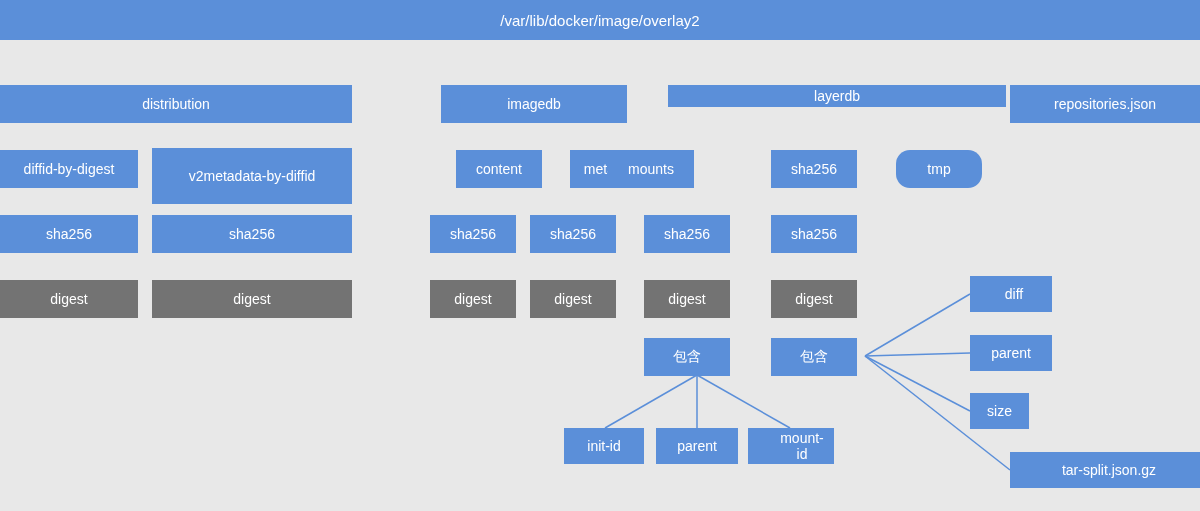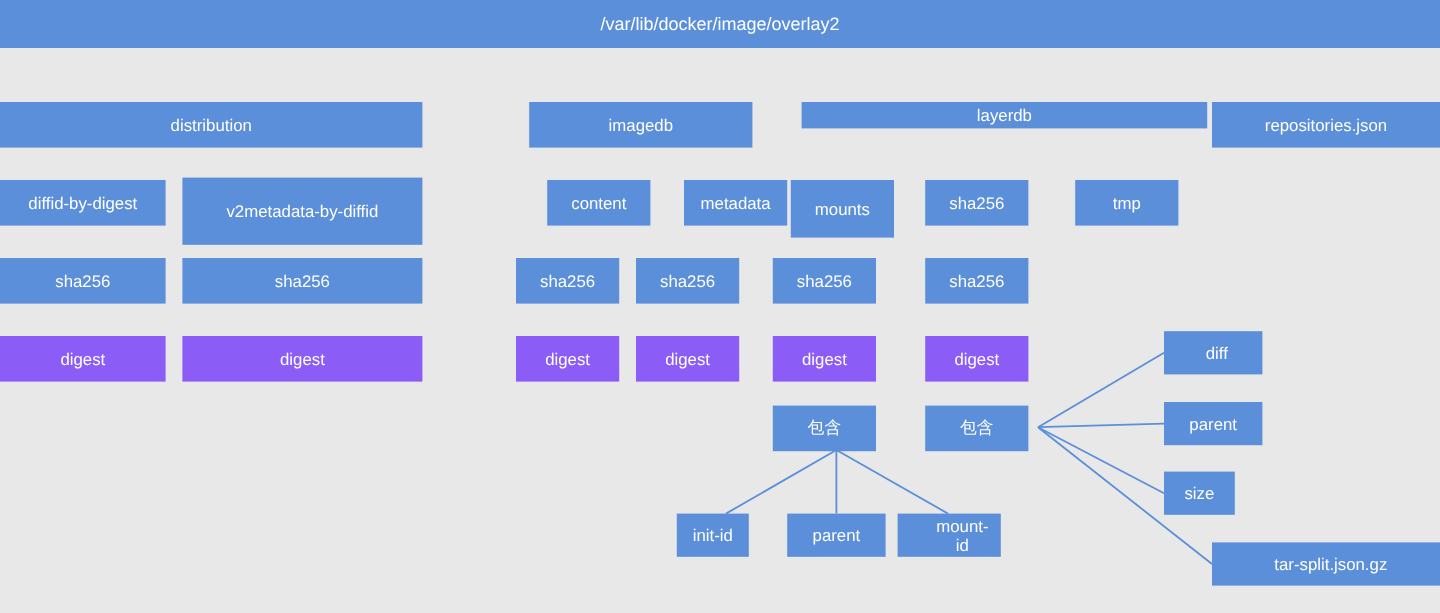--- a/index.html
+++ b/index.html
@@ -18,21 +18,21 @@
     justify-content: center;
     color: #fff;
     font-size: 14px;
     text-align: center;
     padding: 0 6px;
   }
   .blue {
     background: #5b8fd9;
   }
   .orange {
-    background: #8b5cf6;
+    background: #737373;
   }
   svg.connectors {
     position: absolute;
     top: 0;
     left: 0;
     width: 1200px;
     height: 511px;
     pointer-events: none;
   }
   svg.connectors line {
@@ -61,41 +61,41 @@
 <div class="node blue" style="left:430px; top:85px; width:186px; height:38px;margin-left:11px;">imagedb</div>
 <div class="node blue" style="left:668px; top:85px; width:338px; height:22px;">layerdb</div>
 <div class="node blue" style="left:1010px; top:85px; width:190px; height:38px;">repositories.json</div>
 
 <div class="node blue" style="left:0px; top:150px; width:138px; height:38px;">diffid-by-digest</div>
 <div class="node blue" style="left:152px; top:148px; width:200px; height:56px;">v2metadata-by-diffid</div>
 
 <div class="node blue" style="left:430px; top:150px; width:86px; height:38px;margin-left:26px;">content</div>
 <div class="node blue" style="left:530px; top:150px; width:86px; height:38px;margin-left:40px;">metadata</div>
 
-<div class="node blue" style="left:659px; top:150px; width:86px; height:48px;">mounts</div>
+<div class="node blue" style="left:608px; top:150px; width:86px; height:38px;">mounts</div>
 <div class="node blue" style="left:771px; top:150px; width:86px; height:38px;">sha256</div>
-<div class="node blue" style="left:896px; top:150px; width:86px; height:38px;">tmp</div>
+<div class="node blue" style="left:896px; top:150px; width:86px; height:38px;border-radius:14px;">tmp</div>
 
 <div class="node blue" style="left:0px; top:215px; width:138px; height:38px;">sha256</div>
 <div class="node blue" style="left:152px; top:215px; width:200px; height:38px;">sha256</div>
 <div class="node blue" style="left:430px; top:215px; width:86px; height:38px;">sha256</div>
 <div class="node blue" style="left:530px; top:215px; width:86px; height:38px;">sha256</div>
 <div class="node blue" style="left:644px; top:215px; width:86px; height:38px;">sha256</div>
 <div class="node blue" style="left:771px; top:215px; width:86px; height:38px;">sha256</div>
 
 <div class="node orange" style="left:0px; top:280px; width:138px; height:38px;">digest</div>
 <div class="node orange" style="left:152px; top:280px; width:200px; height:38px;">digest</div>
 <div class="node orange" style="left:430px; top:280px; width:86px; height:38px;">digest</div>
 <div class="node orange" style="left:530px; top:280px; width:86px; height:38px;">digest</div>
 <div class="node orange" style="left:644px; top:280px; width:86px; height:38px;">digest</div>
 <div class="node orange" style="left:771px; top:280px; width:86px; height:38px;">digest</div>
 
 <div class="node blue" style="left:644px; top:338px; width:86px; height:38px;">包含</div>
 <div class="node blue" style="left:771px; top:338px; width:86px; height:38px;">包含</div>
 
-<div class="node blue" style="left:564px; top:428px; width:60px; height:36px;">init-id</div>
+<div class="node blue" style="left:564px; top:428px; width:80px; height:36px;">init-id</div>
 <div class="node blue" style="left:656px; top:428px; width:82px; height:36px;">parent</div>
 <div class="node blue" style="left:748px; top:428px; width:86px; height:36px;padding-left:28px;">mount-id</div>
 
 <div class="node blue" style="left:970px; top:276px; width:82px; height:36px;padding-left:12px;">diff</div>
 <div class="node blue" style="left:970px; top:335px; width:82px; height:36px;">parent</div>
 <div class="node blue" style="left:970px; top:393px; width:59px; height:36px;">size</div>
 <div class="node blue" style="left:1010px; top:452px; width:192px; height:36px;padding-left:12px;">tar-split.json.gz</div>
 
 </body></html>

